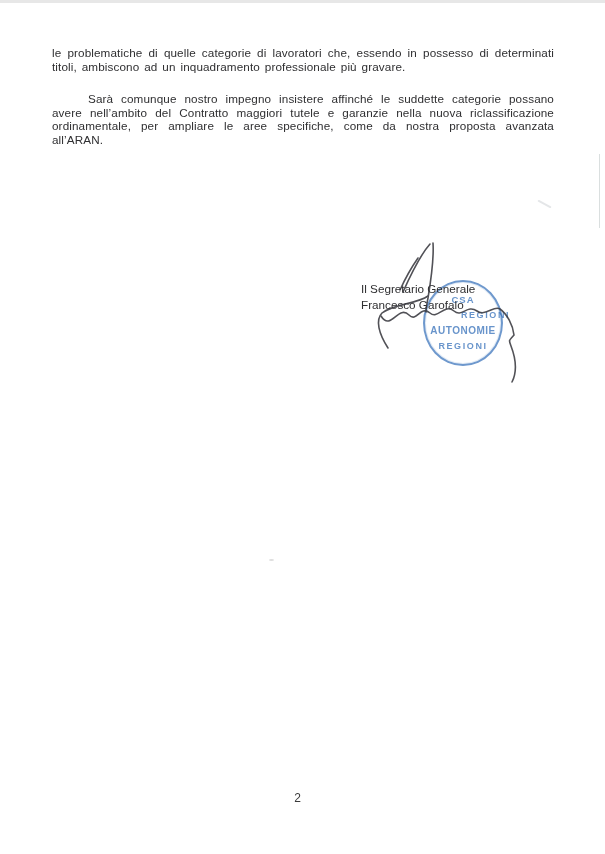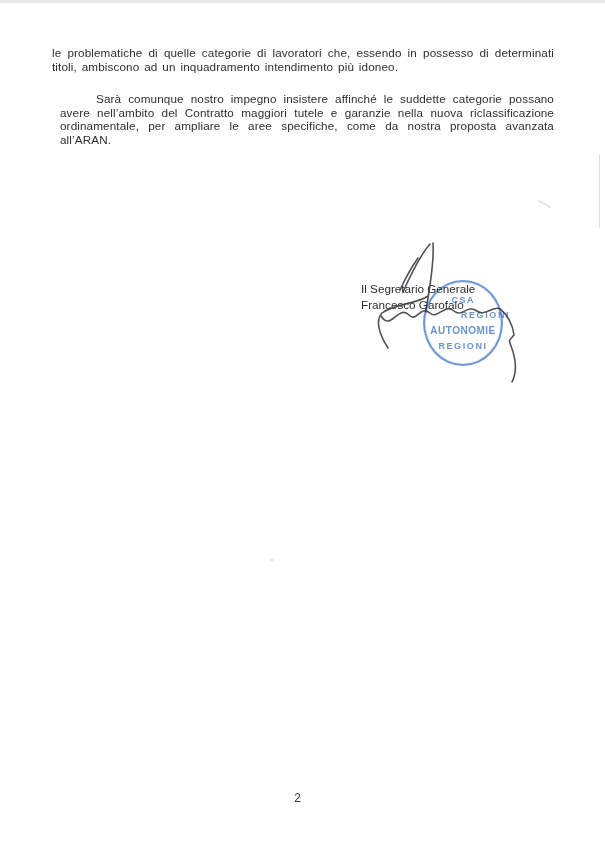--- a/index.html
+++ b/index.html
@@ -32,21 +32,20 @@
   .para {
     margin: 0 0 19px 0;
     font-size: 11.7px;
     line-height: 13.5px;
     text-align: justify;
     letter-spacing: 0.12px;
     word-spacing: 1.5px;
   }
   .para.indented {
     text-indent: 36px;
-    margin-left: 8px;
   }
   
   .stamp {
     position: absolute;
     top: 280px;
     left: 423px;
     width: 80px;
     height: 86px;
     box-sizing: border-box;
     border: 2.5px solid rgba(62, 118, 188, 0.75);
@@ -122,21 +121,21 @@
   }
 </style>
 </head>
 <body>
 
 <div class="page">
 
   <div class="scan-edge-top"></div>
 
   <div class="content">
-    <p class="para">le problematiche di quelle categorie di lavoratori che, essendo in possesso di determinati titoli, ambiscono ad un inquadramento intendimento più idoneo.</p>
+    <p class="para">le problematiche di quelle categorie di lavoratori che, essendo in possesso di determinati titoli, ambiscono ad un inquadramento professionale più gravare.</p>
     <p class="para indented">Sarà comunque nostro impegno insistere affinché le suddette categorie possano avere nell’ambito del Contratto maggiori tutele e garanzie nella nuova riclassificazione ordinamentale, per ampliare le aree specifiche, come da nostra proposta avanzata all’ARAN.</p>
   </div>
 
   <div class="stamp">
     <span class="stamp-line stamp-csa">CSA</span>
     <span class="stamp-line stamp-regioni">REGIONI</span>
     <span class="stamp-line stamp-autonomie">AUTONOMIE</span>
     <span class="stamp-line stamp-locali">REGIONI</span>
   </div>
 

